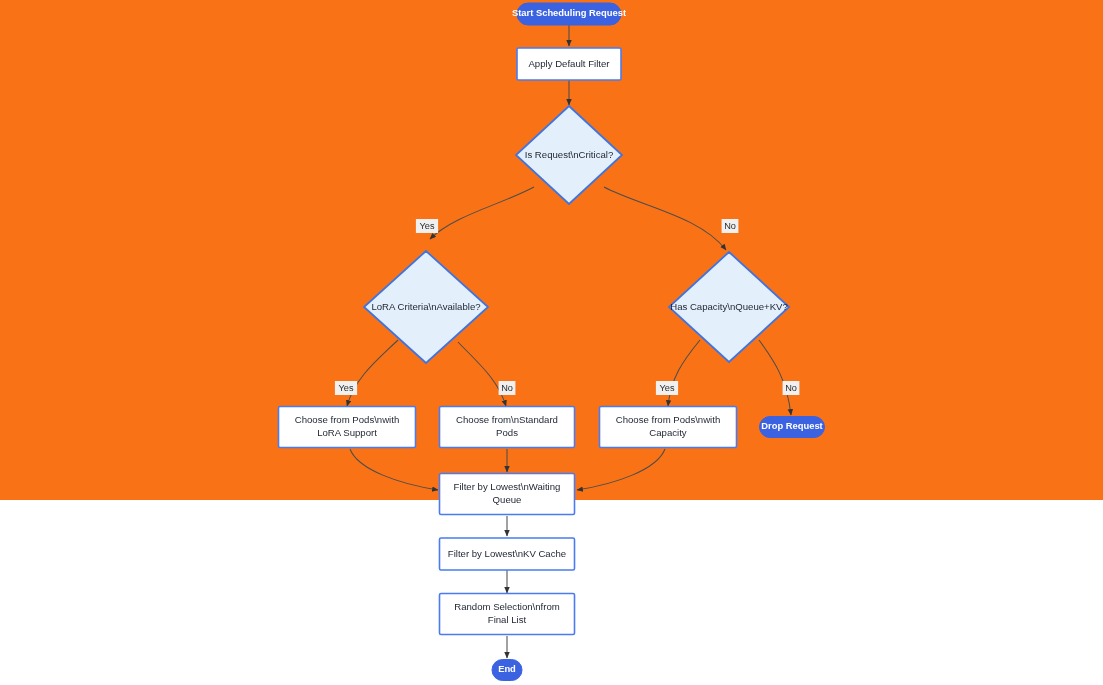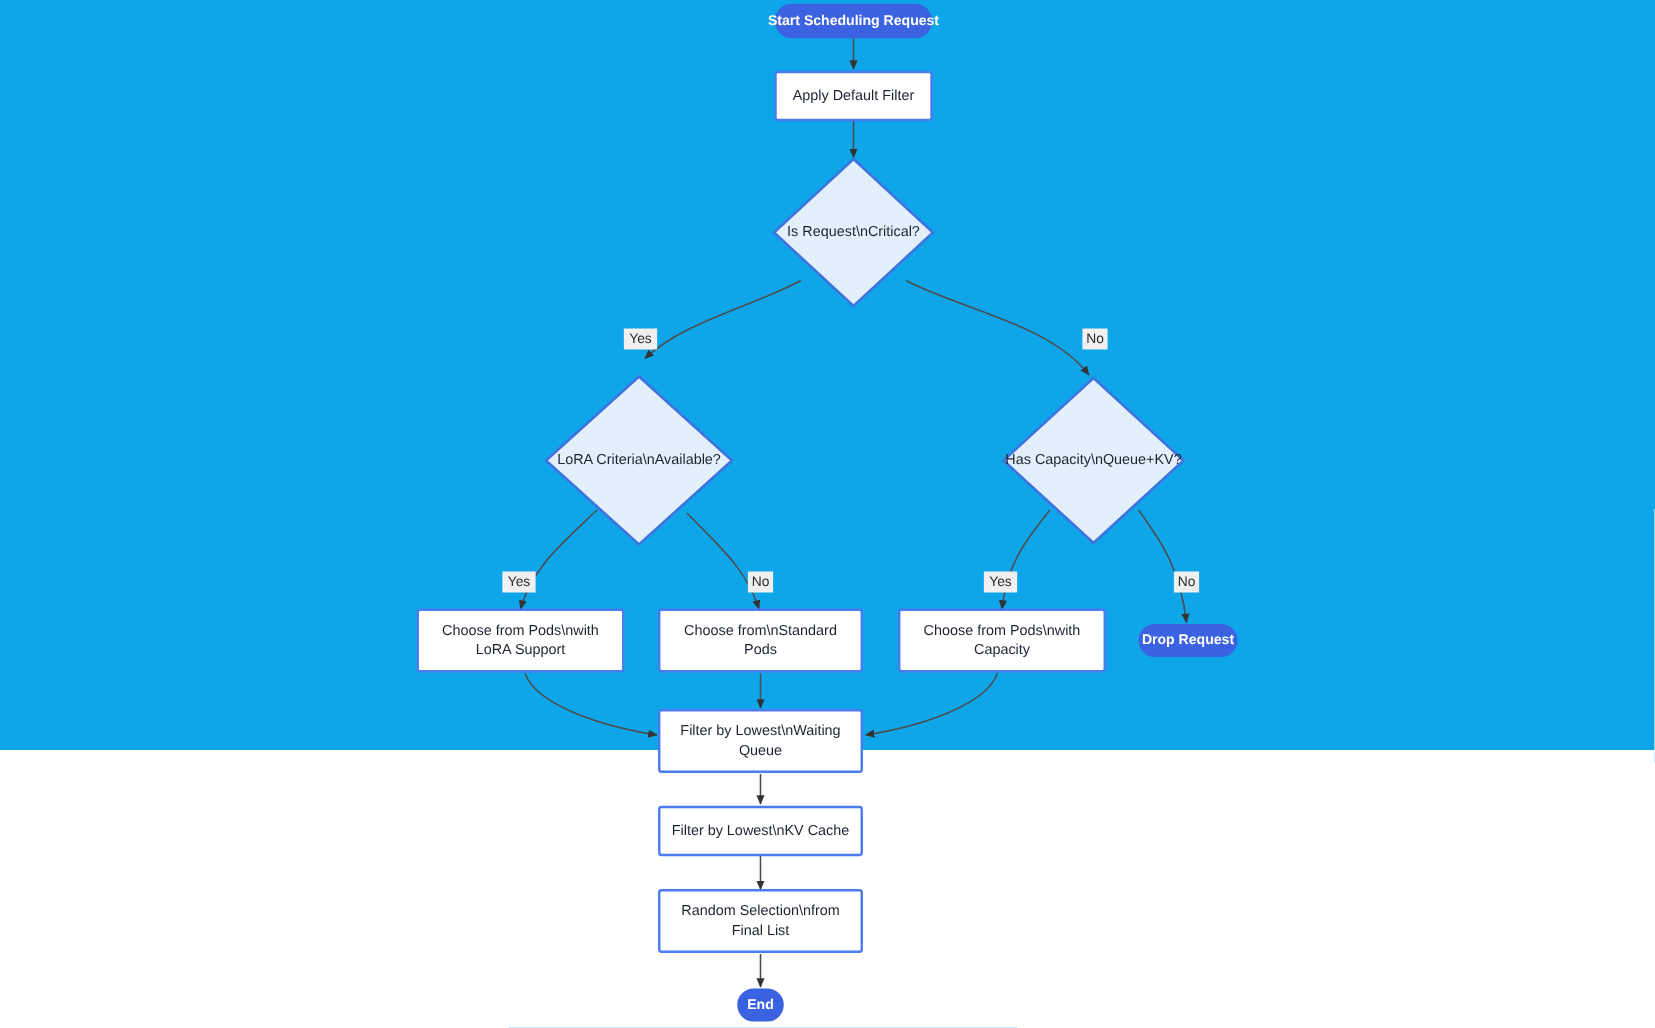--- a/index.html
+++ b/index.html
@@ -10,21 +10,21 @@
   body {
     width: 1103px;
     height: 685px;
     font-family: "Liberation Sans", sans-serif;
     overflow: hidden;
   }
   #flowchart-root {
     position: relative;
     width: 1103px;
     height: 500px;
-    background: #0ea5e9;
+    background: #f97316;
   }
   svg#flow-svg {
     display: block;
     width: 1103px;
     height: 685px;
   }
   .node-shape-rect {
     fill: #ffffff;
     stroke: #4a7bf0;
     stroke-width: 1.6px;

